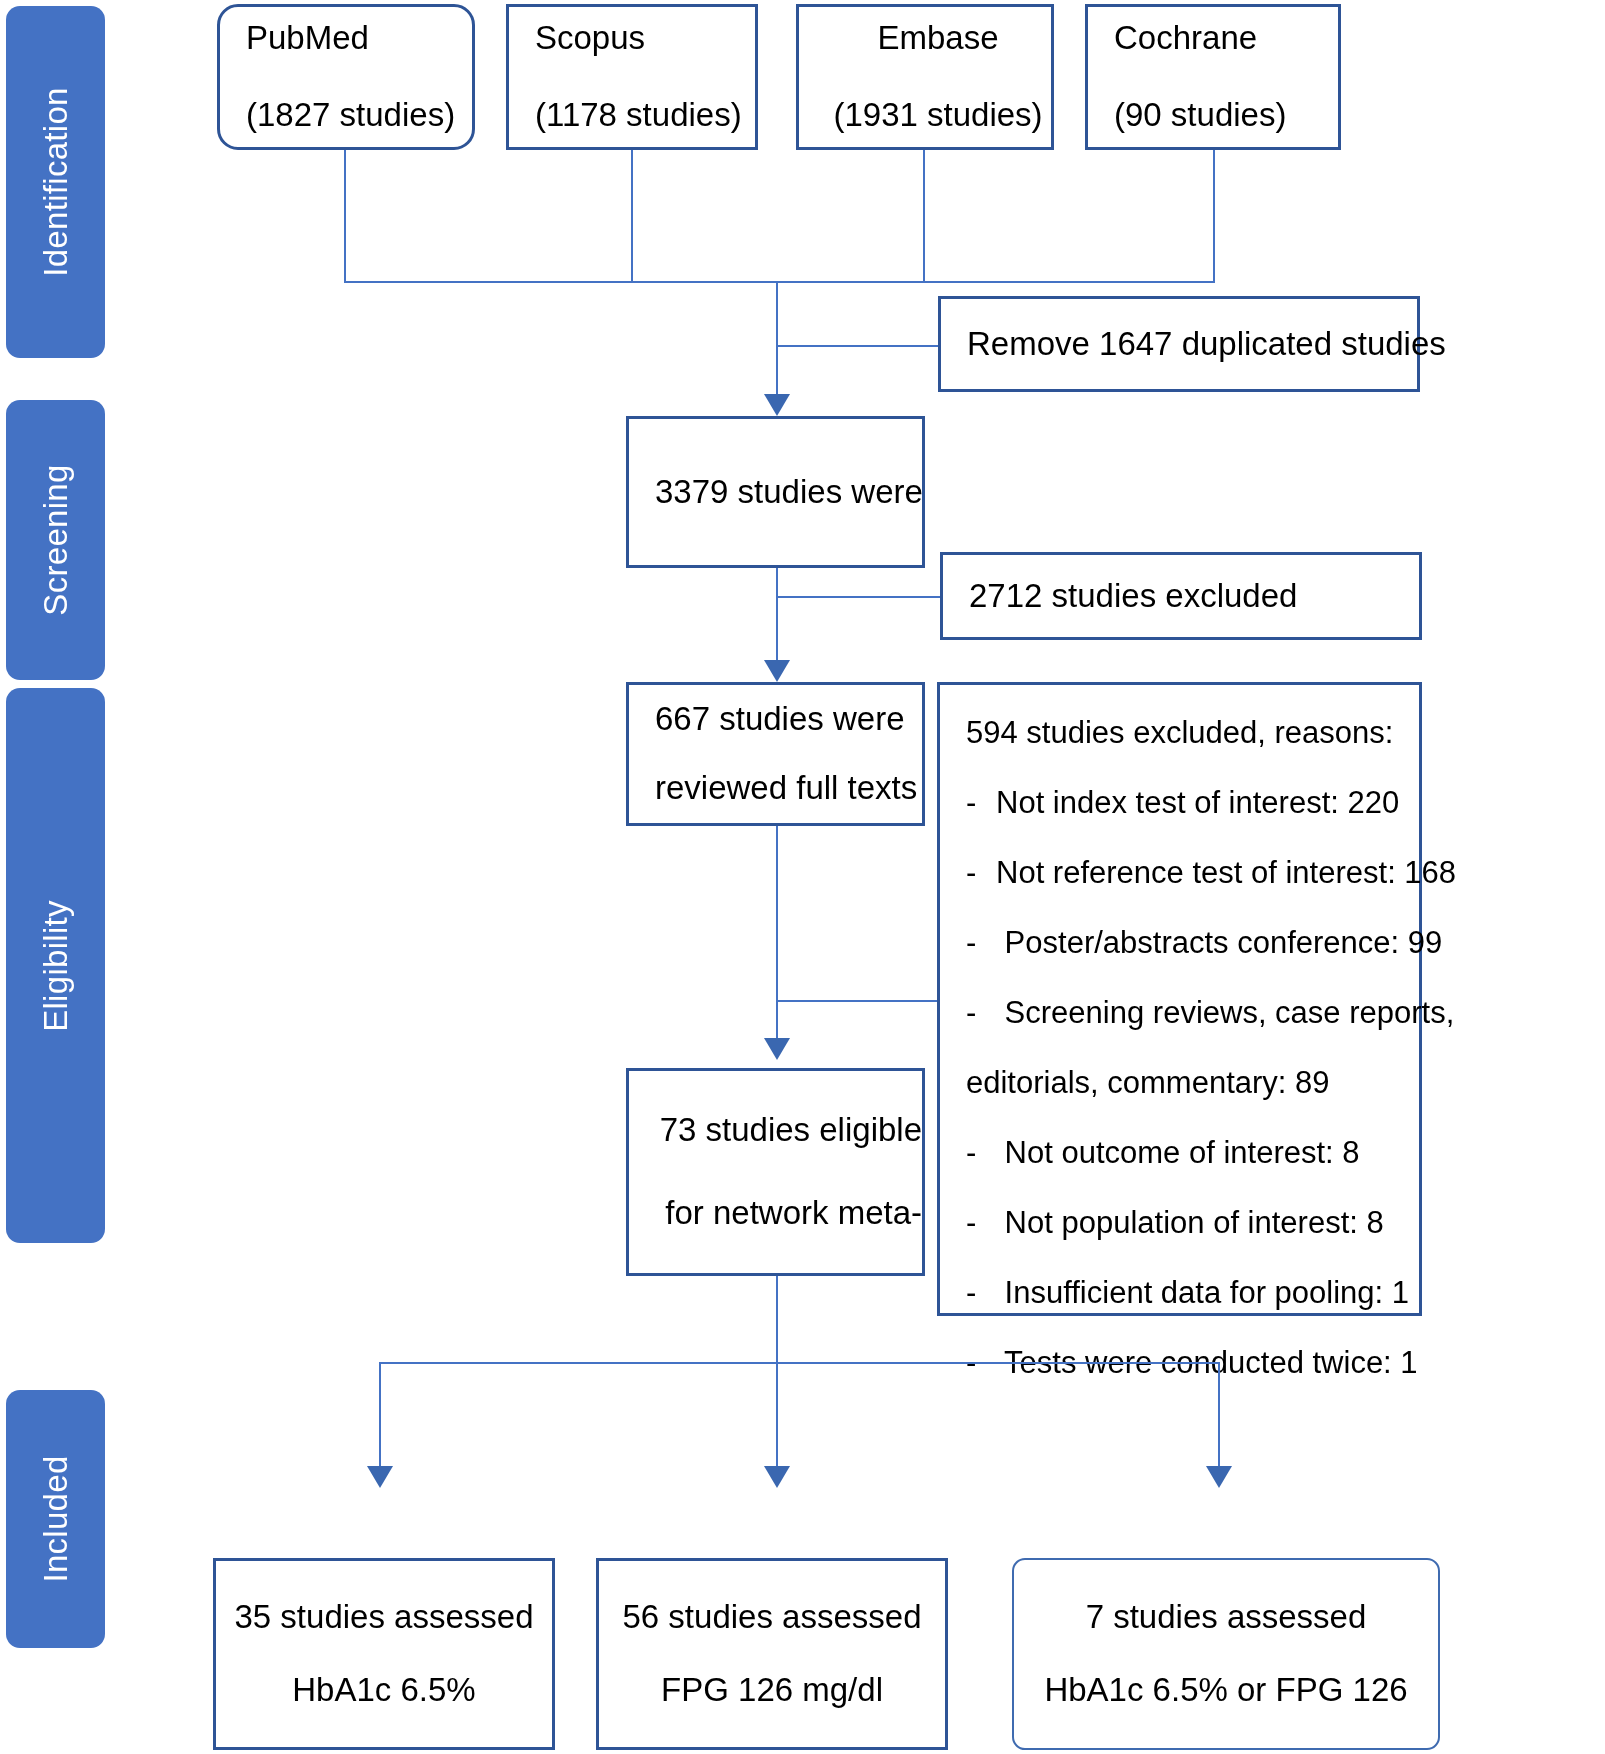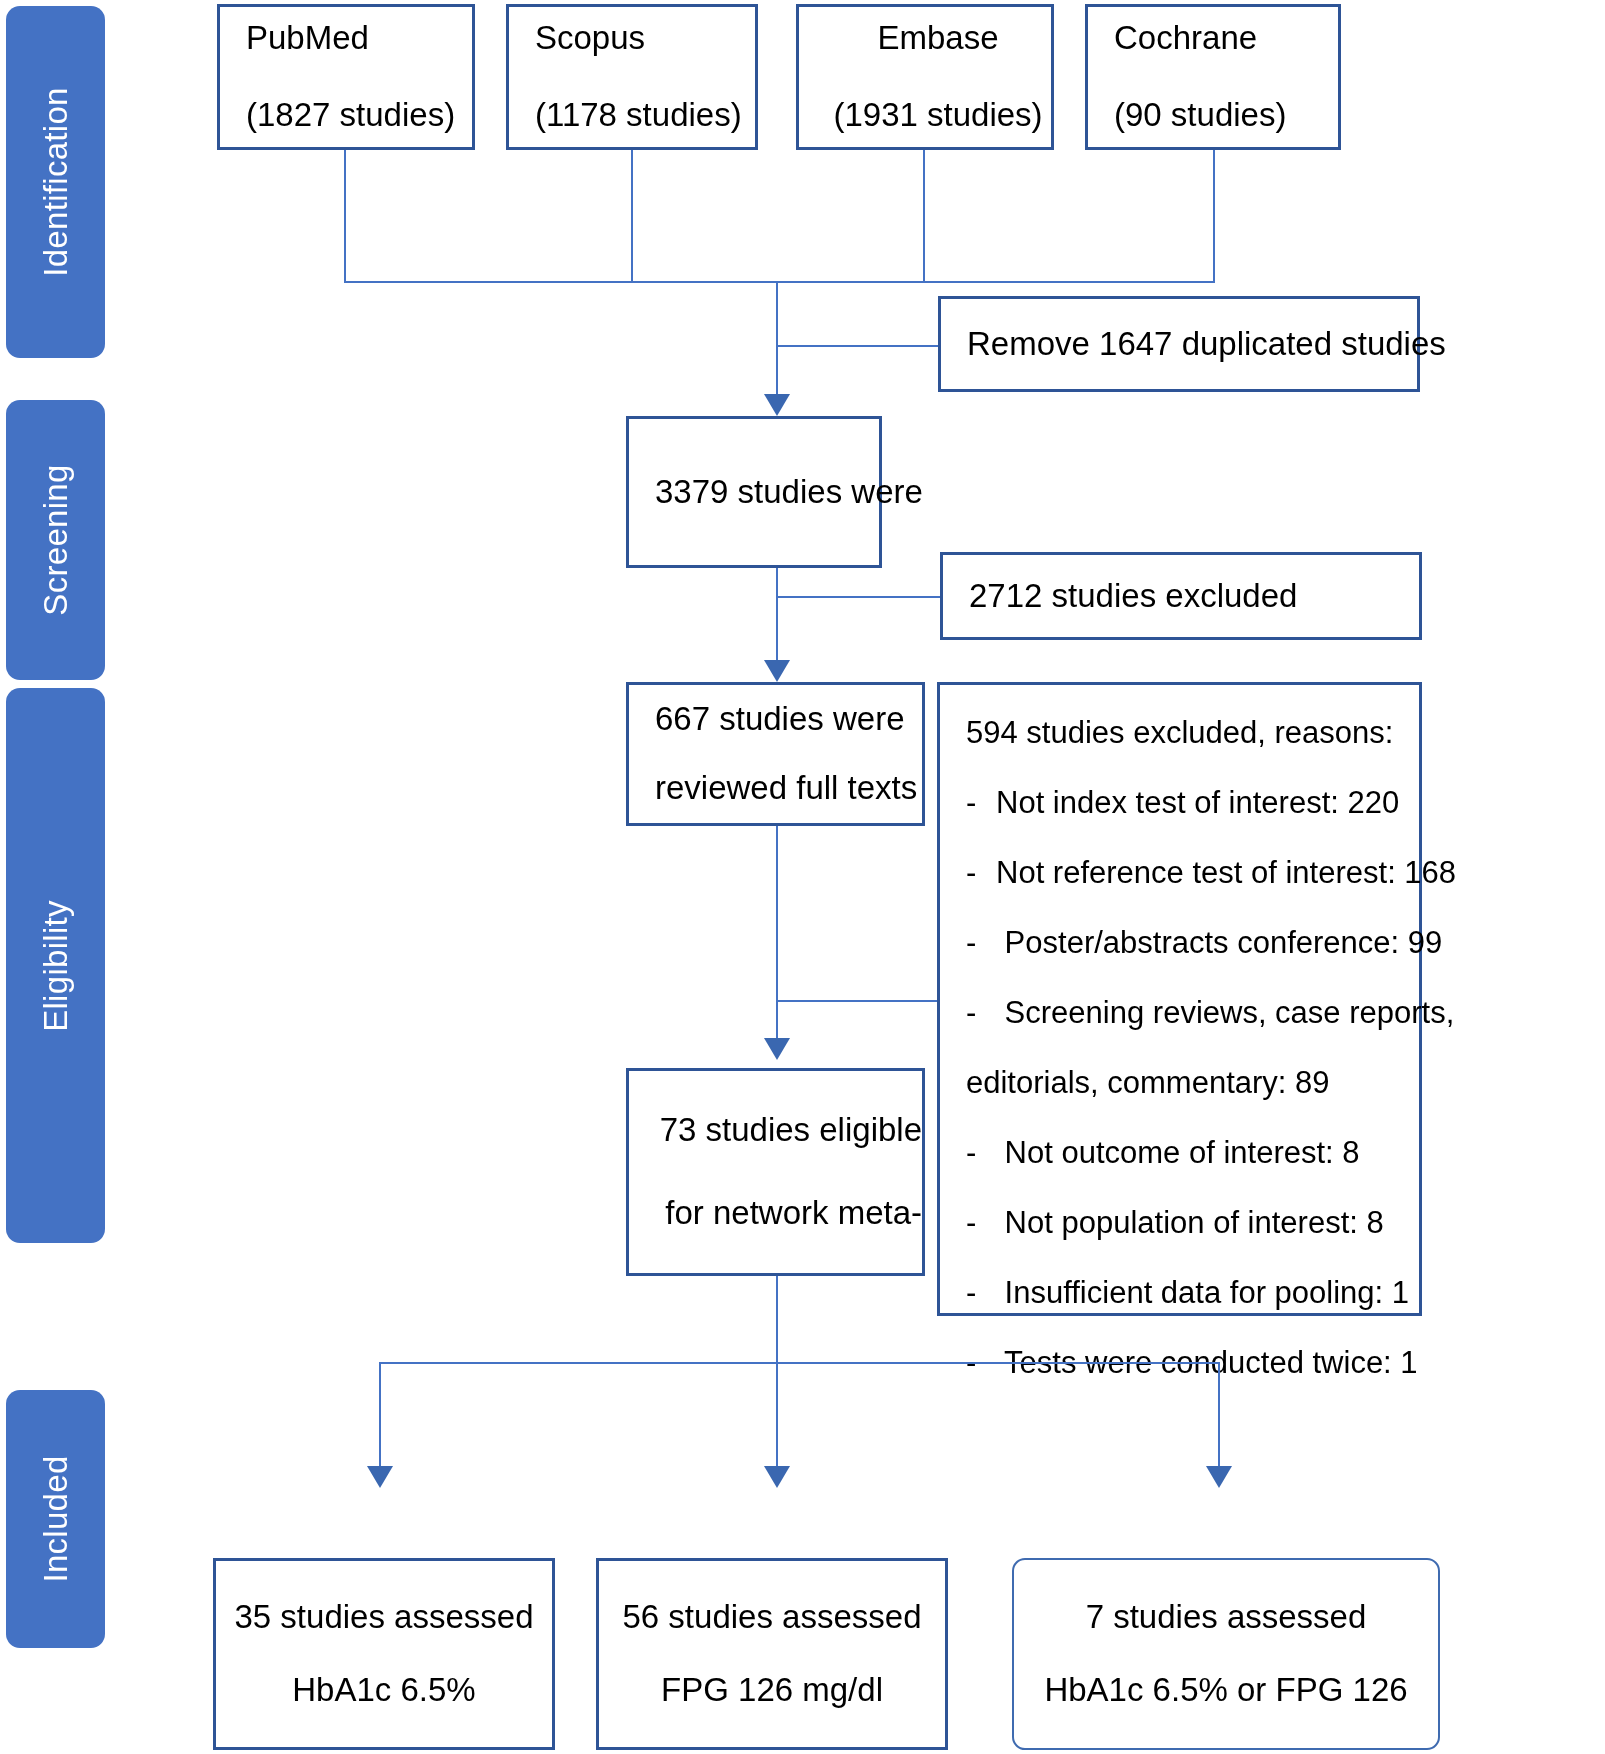--- a/index.html
+++ b/index.html
@@ -108,21 +108,21 @@
   </div>
 
   <div class="stage" style="left:6px; top:688px; width:99px; height:555px;">
     <span class="stage-label">Eligibility</span>
   </div>
 
   <div class="stage" style="left:6px; top:1390px; width:99px; height:258px;">
     <span class="stage-label">Included</span>
   </div>
 
-  <div class="box pad-l" style="left:217px; top:4px; width:258px; height:146px;">
+  <div class="box pad-l" style="left:217px; top:4px; width:258px; height:146px;border-radius:21px;">
     <div class="line">PubMed</div>
     <div class="line">(1827 studies)</div>
   </div>
 
   <div class="box pad-l" style="left:506px; top:4px; width:252px; height:146px;">
     <div class="line">Scopus</div>
     <div class="line">(1178 studies)</div>
   </div>
 
   <div class="box pad-l" style="left:796px; top:4px; width:258px; height:146px;align-items:center;">
@@ -143,21 +143,21 @@
   <div class="hline" style="left:344px; top:281px; width:871px;"></div>
 
   <div class="vline" style="left:776px; top:281px; height:120px;"></div>
   <div class="arrow" style="left:764px; top:394px;"></div>
 
   <div class="hline" style="left:776px; top:345px; width:163px;"></div>
   <div class="box pad-l" style="left:938px; top:296px; width:482px; height:96px;">
     <div class="line">Remove 1647 duplicated studies</div>
   </div>
 
-  <div class="box pad-l" style="left:626px; top:416px; width:256px; height:152px;">
+  <div class="box pad-l" style="left:626px; top:416px; width:299px; height:152px;">
     <div class="line">3379  studies  were</div>
   </div>
 
   <div class="vline" style="left:776px; top:568px; height:105px;"></div>
   <div class="arrow" style="left:764px; top:660px;"></div>
 
   <div class="hline" style="left:776px; top:596px; width:165px;"></div>
   <div class="box pad-l" style="left:940px; top:552px; width:482px; height:88px;">
     <div class="line">2712 studies excluded</div>
   </div>

